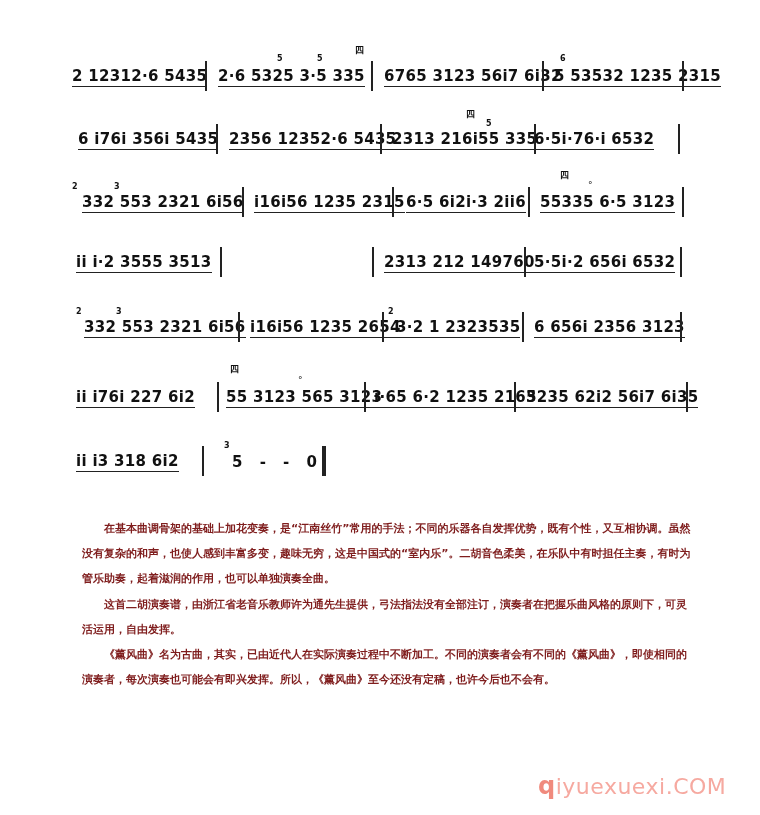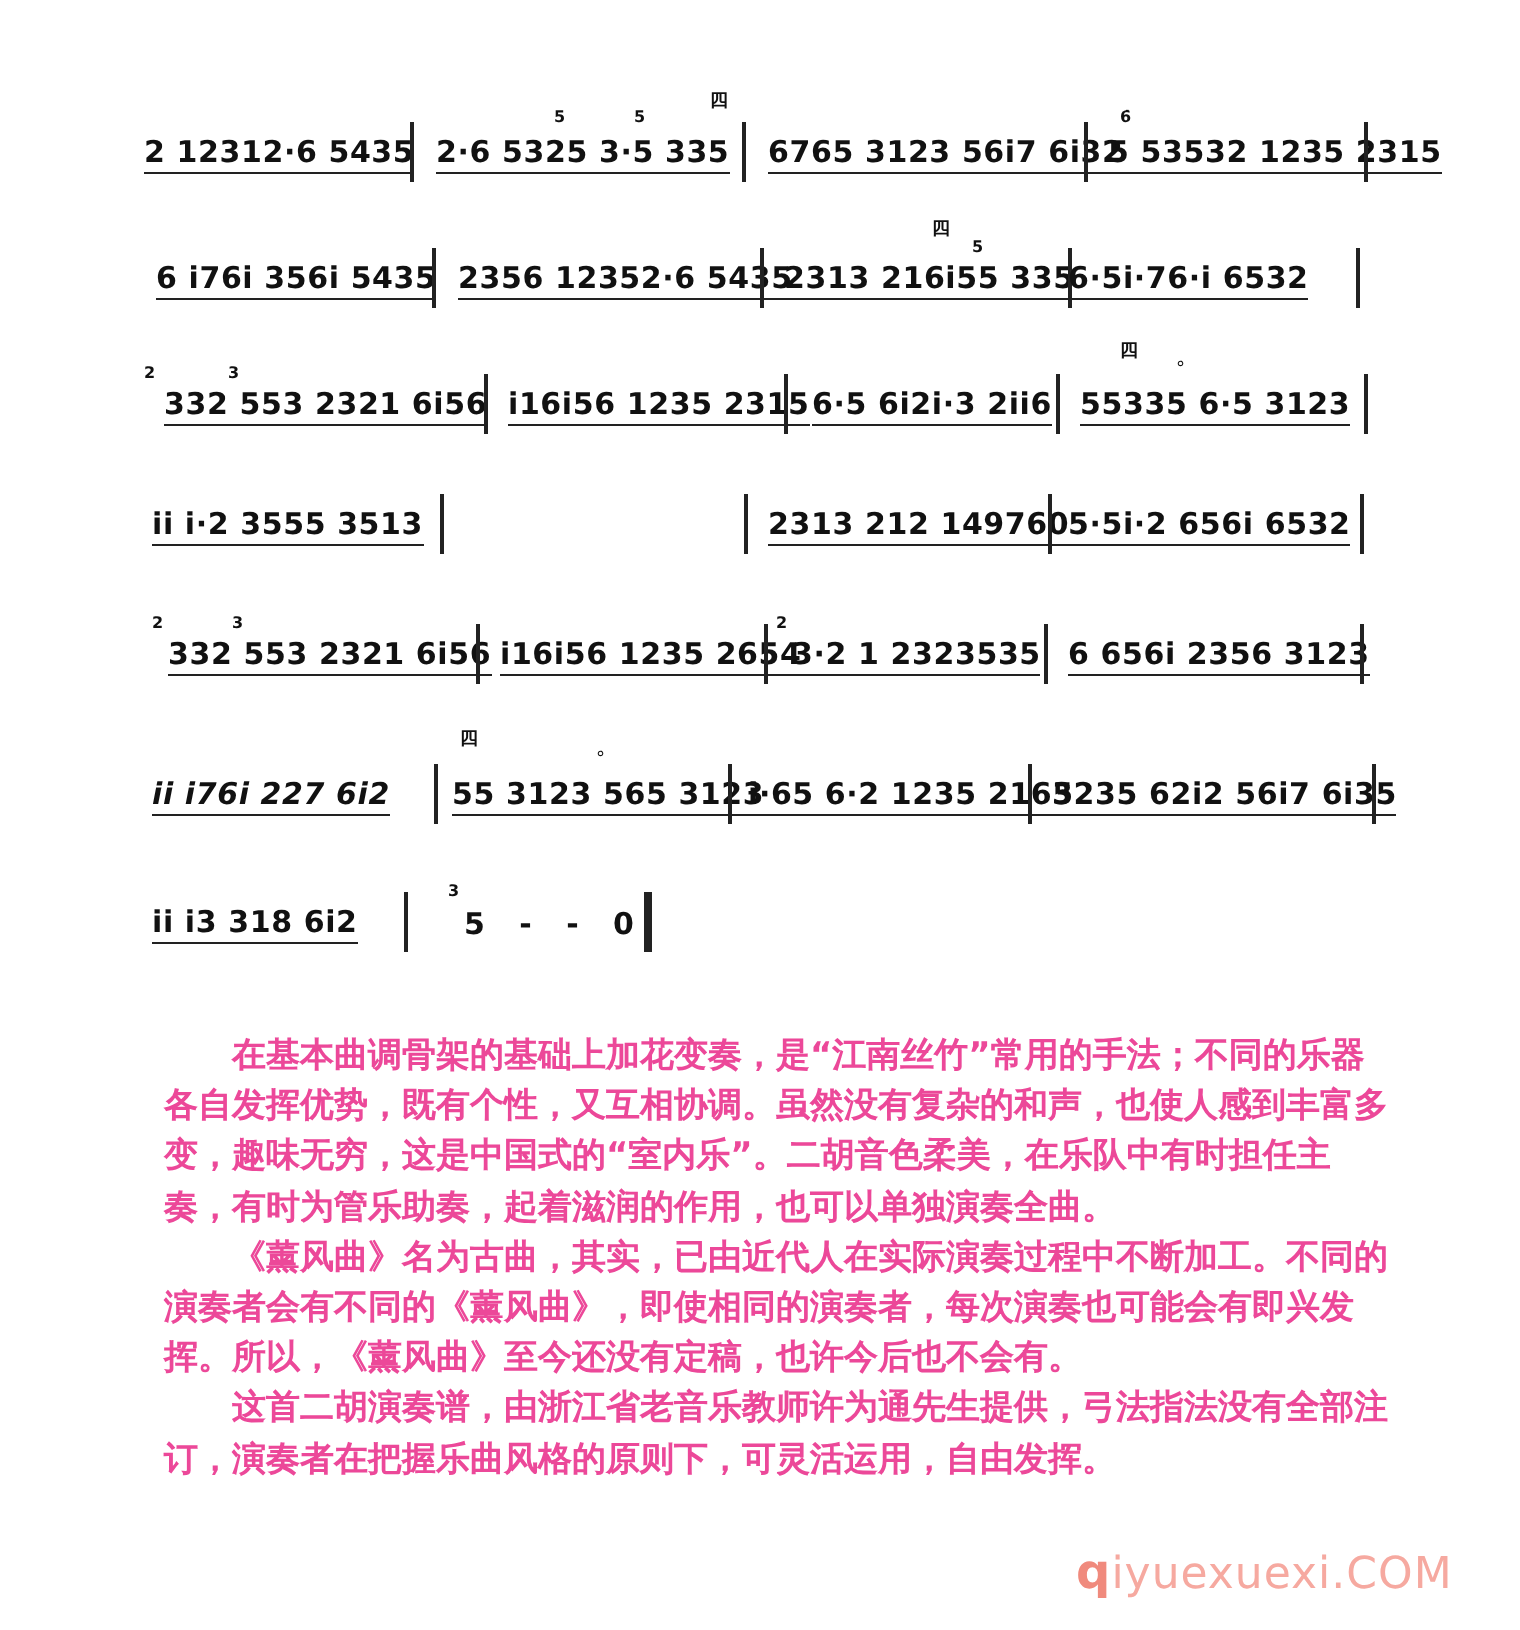--- a/index.html
+++ b/index.html
@@ -9,22 +9,22 @@
   .staff-line { position:absolute; left:72px; width:620px; height:40px; }
   .measure { position:absolute; top:0; height:40px; display:flex; align-items:center;
              font-weight:bold; font-size:15px; letter-spacing:0.3px; white-space:nowrap; }
   .bar { position:absolute; top:4px; width:1.6px; height:30px; background:#222; }
   .bar.final { width:4px; }
   .notes { border-bottom:1.8px solid #222; padding-bottom:1px; }
   .grace { position:absolute; font-size:8px; font-weight:bold; line-height:8px; }
   .mark-si { position:absolute; font-size:9px; font-weight:bold; }
   .dot { position:absolute; font-size:9px; }
   .prose { position:absolute; left:82px; top:516px; width:612px;
-           font-family:"DejaVu Sans", sans-serif; font-size:17px; line-height:25.2px;
-           color:#ec4899; font-weight:bold; }
+           font-family:"DejaVu Sans", sans-serif; font-size:11px; line-height:25.2px;
+           color:#7f1d1d; font-weight:bold; }
   .prose p { margin:0; text-indent:2em; }
   .watermark { position:absolute; left:538px; top:772px; font-size:22px; color:#f6a9a0;
                font-family:"DejaVu Sans", sans-serif; letter-spacing:0.5px; }
   .watermark .q { font-weight:bold; font-size:24px; color:#f08a7d; }
 </style>
 </head>
 <body>
 
 <div class="score">
 
@@ -127,21 +127,21 @@
         <span class="notes">3·2 1 2323535</span>
       </div>
     <div class="bar" style="left:450px;"></div>
     <div class="measure" style="left:462px;">
         <span class="notes">6 656i 2356 3123</span>
       </div>
     <div class="bar" style="left:608px;"></div>
   </div>
 
   <div class="staff-line" style="top:378px;">
-    <div class="measure" style="left:4px;font-style:italic;">
+    <div class="measure" style="left:4px;">
         <span class="notes">ii i76i 227 6i2</span>
       </div>
     <span class="mark-si" style="left:158px;top:-15px;">四</span>
     <div class="bar" style="left:145px;"></div>
     <div class="measure" style="left:154px;text-align:center;">
         <span class="notes">55 3123 565 3123</span>
       </div>
     <span class="dot" style="left:226px;top:-3px;">°</span>
     <div class="bar" style="left:292px;"></div>
     <div class="measure" style="left:302px;">
@@ -162,19 +162,19 @@
     <span class="grace" style="left:152px;top:0px;">3</span>
     <div class="measure" style="left:160px;">
         <span style="letter-spacing:6px;">5 - - 0</span>
       </div>
     <div class="bar final" style="left:250px;"></div>
   </div>
 </div>
 
 <div class="prose">
   <p>在基本曲调骨架的基础上加花变奏，是“江南丝竹”常用的手法；不同的乐器各自发挥优势，既有个性，又互相协调。虽然没有复杂的和声，也使人感到丰富多变，趣味无穷，这是中国式的“室内乐”。二胡音色柔美，在乐队中有时担任主奏，有时为管乐助奏，起着滋润的作用，也可以单独演奏全曲。</p>
+  <p>这首二胡演奏谱，由浙江省老音乐教师许为通先生提供，弓法指法没有全部注订，演奏者在把握乐曲风格的原则下，可灵活运用，自由发挥。</p>
   <p>《薰风曲》名为古曲，其实，已由近代人在实际演奏过程中不断加工。不同的演奏者会有不同的《薰风曲》，即使相同的演奏者，每次演奏也可能会有即兴发挥。所以，《薰风曲》至今还没有定稿，也许今后也不会有。</p>
-  <p>这首二胡演奏谱，由浙江省老音乐教师许为通先生提供，弓法指法没有全部注订，演奏者在把握乐曲风格的原则下，可灵活运用，自由发挥。</p>
 </div>
 
 <div class="watermark">
   <span class="q">q</span><span>iyuexuexi.COM</span>
 </div>
 
 </body></html>

